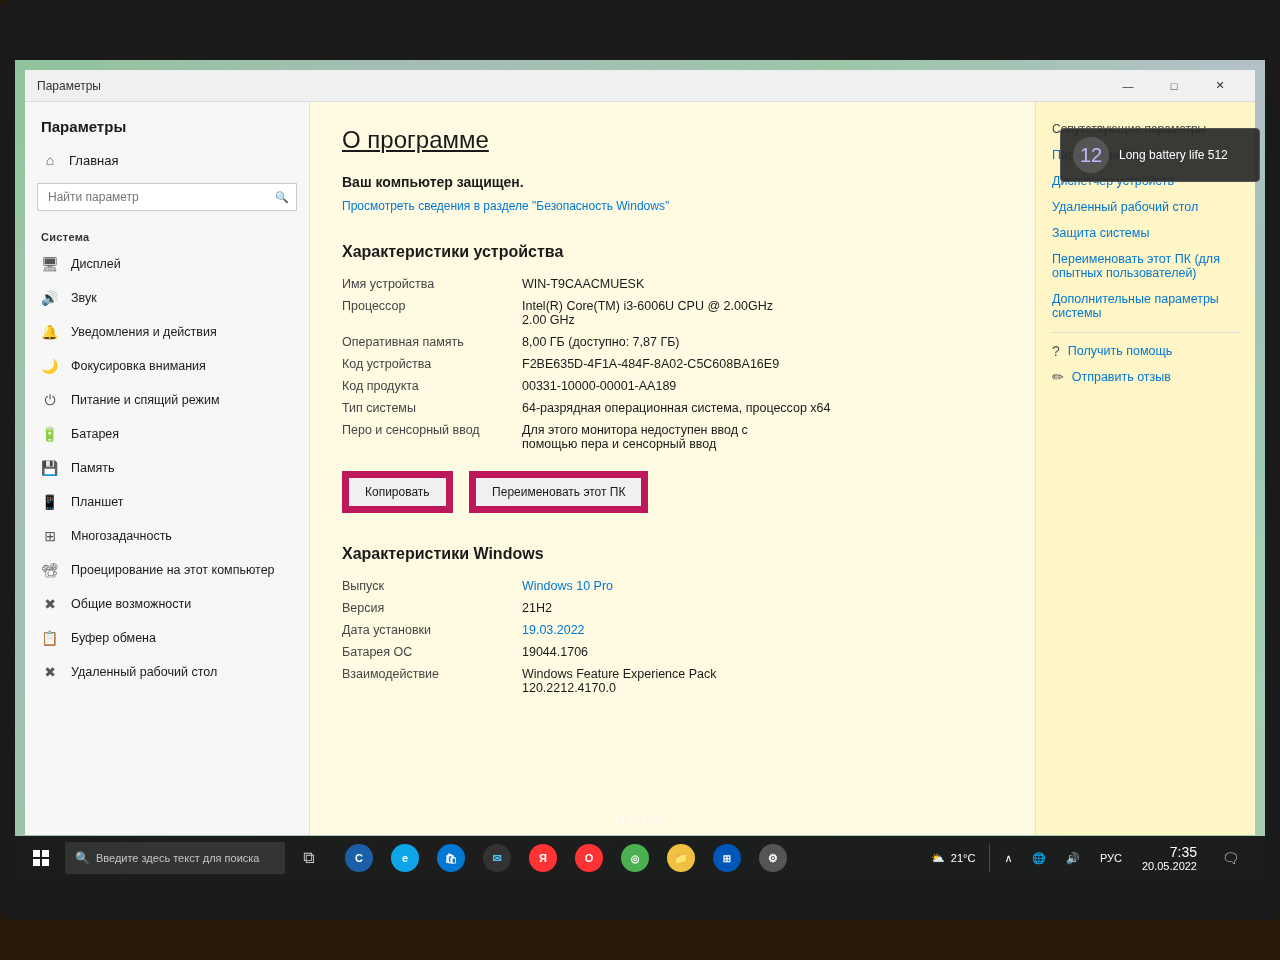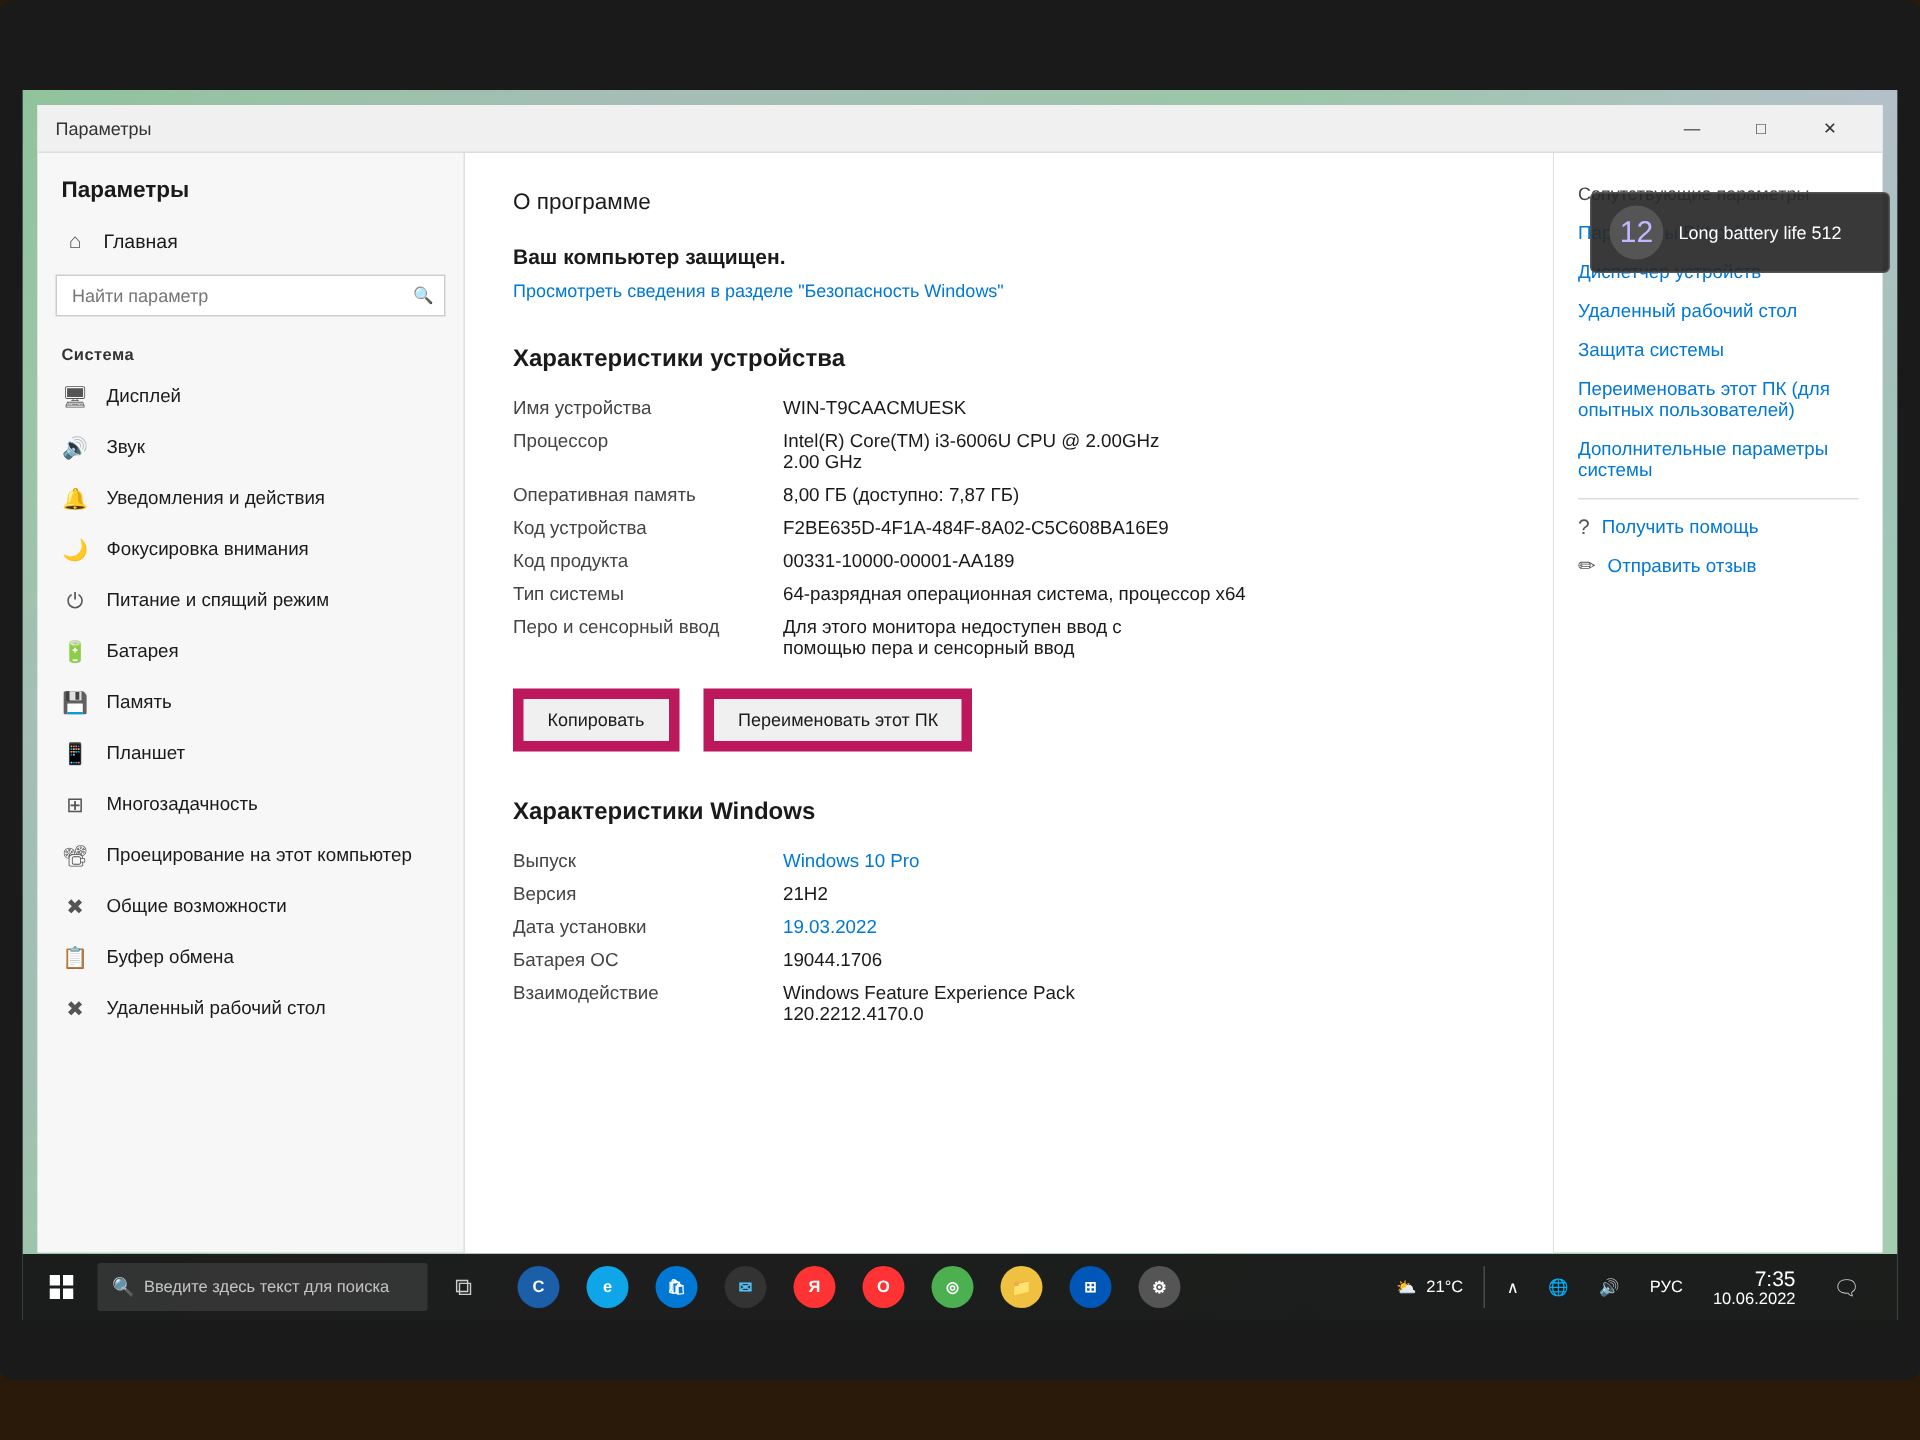--- a/index.html
+++ b/index.html
@@ -47,21 +47,21 @@
       background-color: #8ab8a0;
     }
 
     
     .settings-window {
       position: absolute;
       top: 10px;
       left: 10px;
       right: 10px;
       bottom: 45px;
-      background: #ffffff;
+      background: #fde047;
       display: flex;
       flex-direction: column;
     }
 
     .title-bar {
       height: 32px;
       background: #f0f0f0;
       display: flex;
       align-items: center;
       padding: 0 12px;
@@ -182,24 +182,25 @@
     
     .main-content {
       flex: 1;
       overflow-y: auto;
       padding: 24px 32px;
       background: rgba(255,255,255,0.85);
       backdrop-filter: blur(2px);
     }
 
     .page-title {
-      font-size: 15px;
+      font-size: 24px;
       font-weight: 300;
       color: #1a1a1a;
       margin-bottom: 20px;
+      text-decoration: underline;
     }
 
     .security-status {
       font-size: 14px;
       font-weight: 600;
       color: #1a1a1a;
       margin-bottom: 6px;
     }
 
     .security-link {
@@ -761,21 +762,21 @@
         <div class="taskbar-systray">
           <span>🔊</span>
         </div>
 
         <div class="taskbar-systray">
           <span>РУС</span>
         </div>
 
         <div class="clock">
           <span class="clock-time">7:35</span>
-          <span class="clock-date">10.06.2022</span>
+          <span class="clock-date">20.05.2022</span>
         </div>
 
         <div class="taskbar-icon" style="color:#ccc; font-size:14px;">
           <span>🗨</span>
         </div>
       </div>
     </div>
 
   </div>
 </div>

